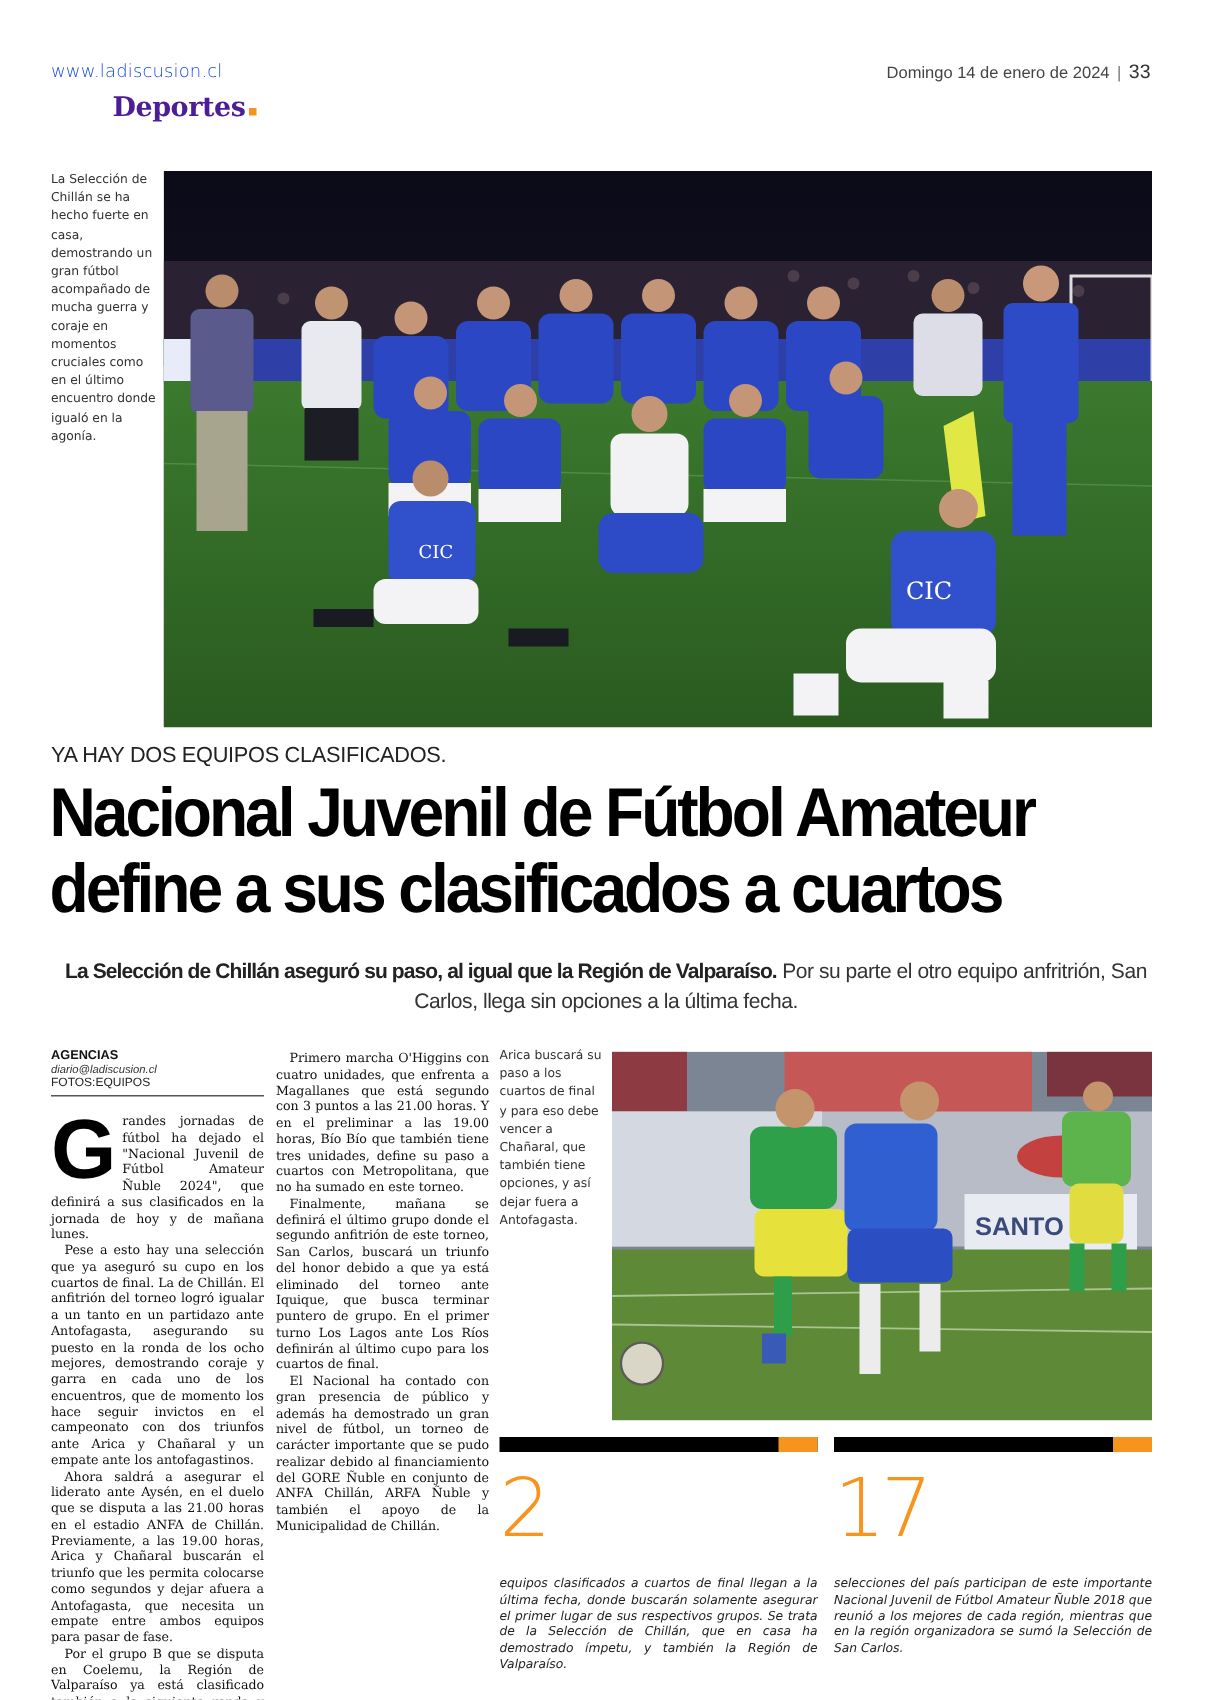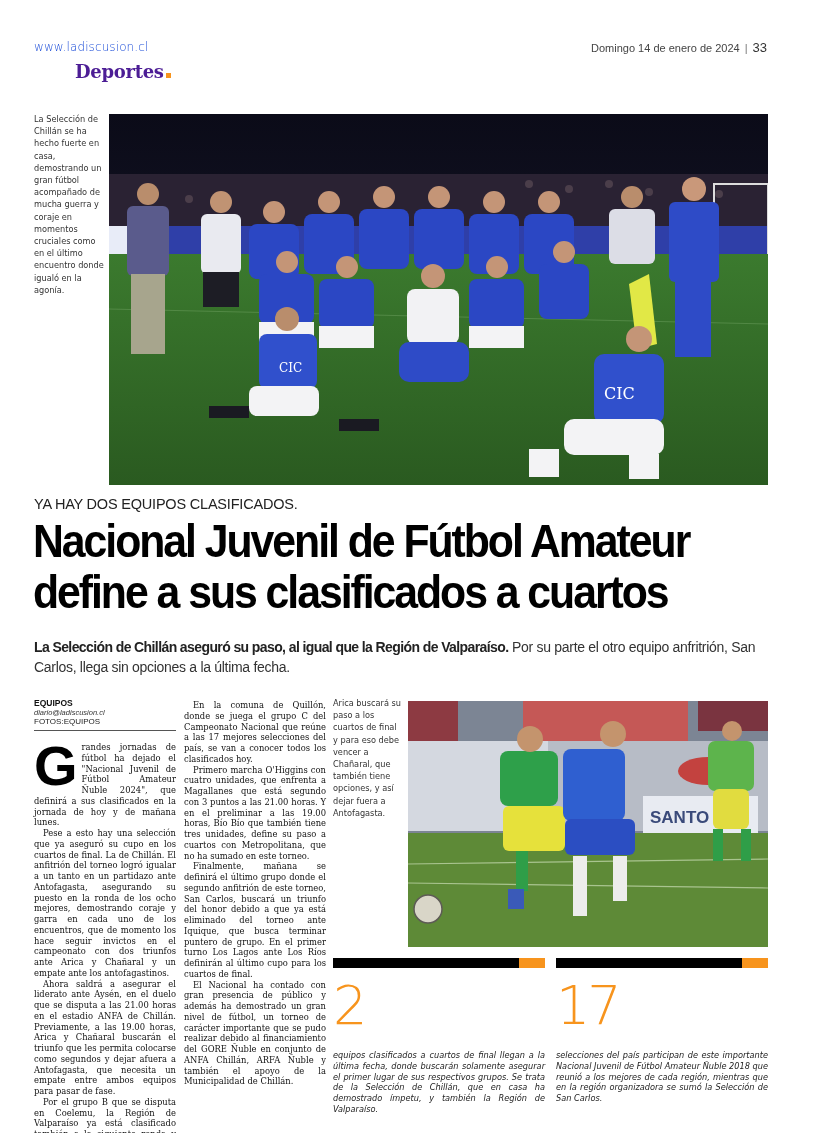--- a/index.html
+++ b/index.html
@@ -22,21 +22,21 @@
   .caption-2 { left: 333px; top: 697px; width: 70px; }
 
   
   .photo { overflow: hidden; }
   .photo-main { left: 109px; top: 114px; width: 659px; height: 371px; }
   .photo-action { left: 408px; top: 701px; width: 360px; height: 246px; }
 
   
   .kicker { left: 34px; top: 496px; font-size: 14.5px; color: #222; font-family: "Liberation Sans", sans-serif; letter-spacing: -0.2px; }
   .headline { left: 33px; top: 516px; width: 760px; font-family: "Liberation Sans", sans-serif; font-weight: bold; font-size: 46px; line-height: 51px; color: #000; letter-spacing: -2.2px; transform: scaleX(0.93); transform-origin: left top; }
-  .bajada { left: 34px; top: 637px; width: 740px; font-size: 14px; line-height: 20px; color: #222; }
+  .bajada { left: 34px; top: 637px; width: 740px; font-size: 14px; line-height: 20px; color: #222; text-align: center; }
   .bajada b { font-weight: bold; letter-spacing: -0.6px; }
   .bajada span.rest { font-weight: normal; color: #333; letter-spacing: -0.3px; }
 
   
   .byline { left: 34px; top: 698px; width: 142px; }
   .byline .agency { font-size: 8.5px; font-weight: bold; color: #111; }
   .byline .email { font-size: 7.5px; font-style: italic; color: #333; }
   .byline .fotos { font-size: 8px; color: #222; }
   .byline-rule { left: 34px; top: 730px; width: 142px; height: 1px; background: #555; }
 
@@ -170,35 +170,34 @@
   </svg>
 </div>
 
 <div class="abs kicker">YA HAY DOS EQUIPOS CLASIFICADOS.</div>
 <h1 class="abs headline">Nacional Juvenil de Fútbol Amateur define a sus clasificados a cuartos</h1>
 <div class="abs bajada">
   <b>La Selección de Chillán aseguró su paso, al igual que la Región de Valparaíso.</b><span class="rest"> Por su parte el otro equipo anfritrión, San Carlos, llega sin opciones a la última fecha.</span>
 </div>
 
 <div class="abs byline">
-  <div class="agency">EQUIPOS</div>
+  <div class="agency">AGENCIAS</div>
   <div class="email">diario@ladiscusion.cl</div>
   <div class="fotos">FOTOS:EQUIPOS</div>
 </div>
 <div class="abs byline-rule"></div>
 
 <div class="abs col col-1">
   <p class="first"><span class="dropcap">G</span><span>randes jornadas de fútbol ha dejado el "Nacional Juvenil de Fútbol Amateur Ñuble 2024", que definirá a sus clasificados en la jornada de hoy y de mañana lunes.</span></p>
   <p>Pese a esto hay una selección que ya aseguró su cupo en los cuartos de final. La de Chillán. El anfitrión del torneo logró igualar a un tanto en un partidazo ante Antofagasta, asegurando su puesto en la ronda de los ocho mejores, demostrando coraje y garra en cada uno de los encuentros, que de momento los hace seguir invictos en el campeonato con dos triunfos ante Arica y Chañaral y un empate ante los antofagastinos.</p>
   <p>Ahora saldrá a asegurar el liderato ante Aysén, en el duelo que se disputa a las 21.00 horas en el estadio ANFA de Chillán. Previamente, a las 19.00 horas, Arica y Chañaral buscarán el triunfo que les permita colocarse como segundos y dejar afuera a Antofagasta, que necesita un empate entre ambos equipos para pasar de fase.</p>
   <p>Por el grupo B que se disputa en Coelemu, la Región de Valparaíso ya está clasificado también a la siguiente ronda y enfrentará al eliminado Región del Maule, a las 21.00 horas,</p>
 </div>
 
 <div class="abs col col-2">
-  <p>En la comuna de Quillón, donde se juega el grupo C del Campeonato Nacional que reúne a las 17 mejores selecciones del país, se van a conocer todos los clasificados hoy.</p>
   <p>Primero marcha O'Higgins con cuatro unidades, que enfrenta a Magallanes que está segundo con 3 puntos a las 21.00 horas. Y en el preliminar a las 19.00 horas, Bío Bío que también tiene tres unidades, define su paso a cuartos con Metropolitana, que no ha sumado en este torneo.</p>
   <p>Finalmente, mañana se definirá el último grupo donde el segundo anfitrión de este torneo, San Carlos, buscará un triunfo del honor debido a que ya está eliminado del torneo ante Iquique, que busca terminar puntero de grupo. En el primer turno Los Lagos ante Los Ríos definirán al último cupo para los cuartos de final.</p>
   <p>El Nacional ha contado con gran presencia de público y además ha demostrado un gran nivel de fútbol, un torneo de carácter importante que se pudo realizar debido al financiamiento del GORE Ñuble en conjunto de ANFA Chillán, ARFA Ñuble y también el apoyo de la Municipalidad de Chillán.</p>
 </div>
 
 <div class="abs caption caption-2">Arica buscará su paso a los cuartos de final y para eso debe vencer a Chañaral, que también tiene opciones, y así dejar fuera a Antofagasta.</div>
 
 <div class="abs photo photo-action">
   <svg width="360" height="246" viewBox="0 0 360 246" xmlns="http://www.w3.org/2000/svg">
     <rect x="0" y="0" width="360" height="246" fill="#7c8594"></rect>

